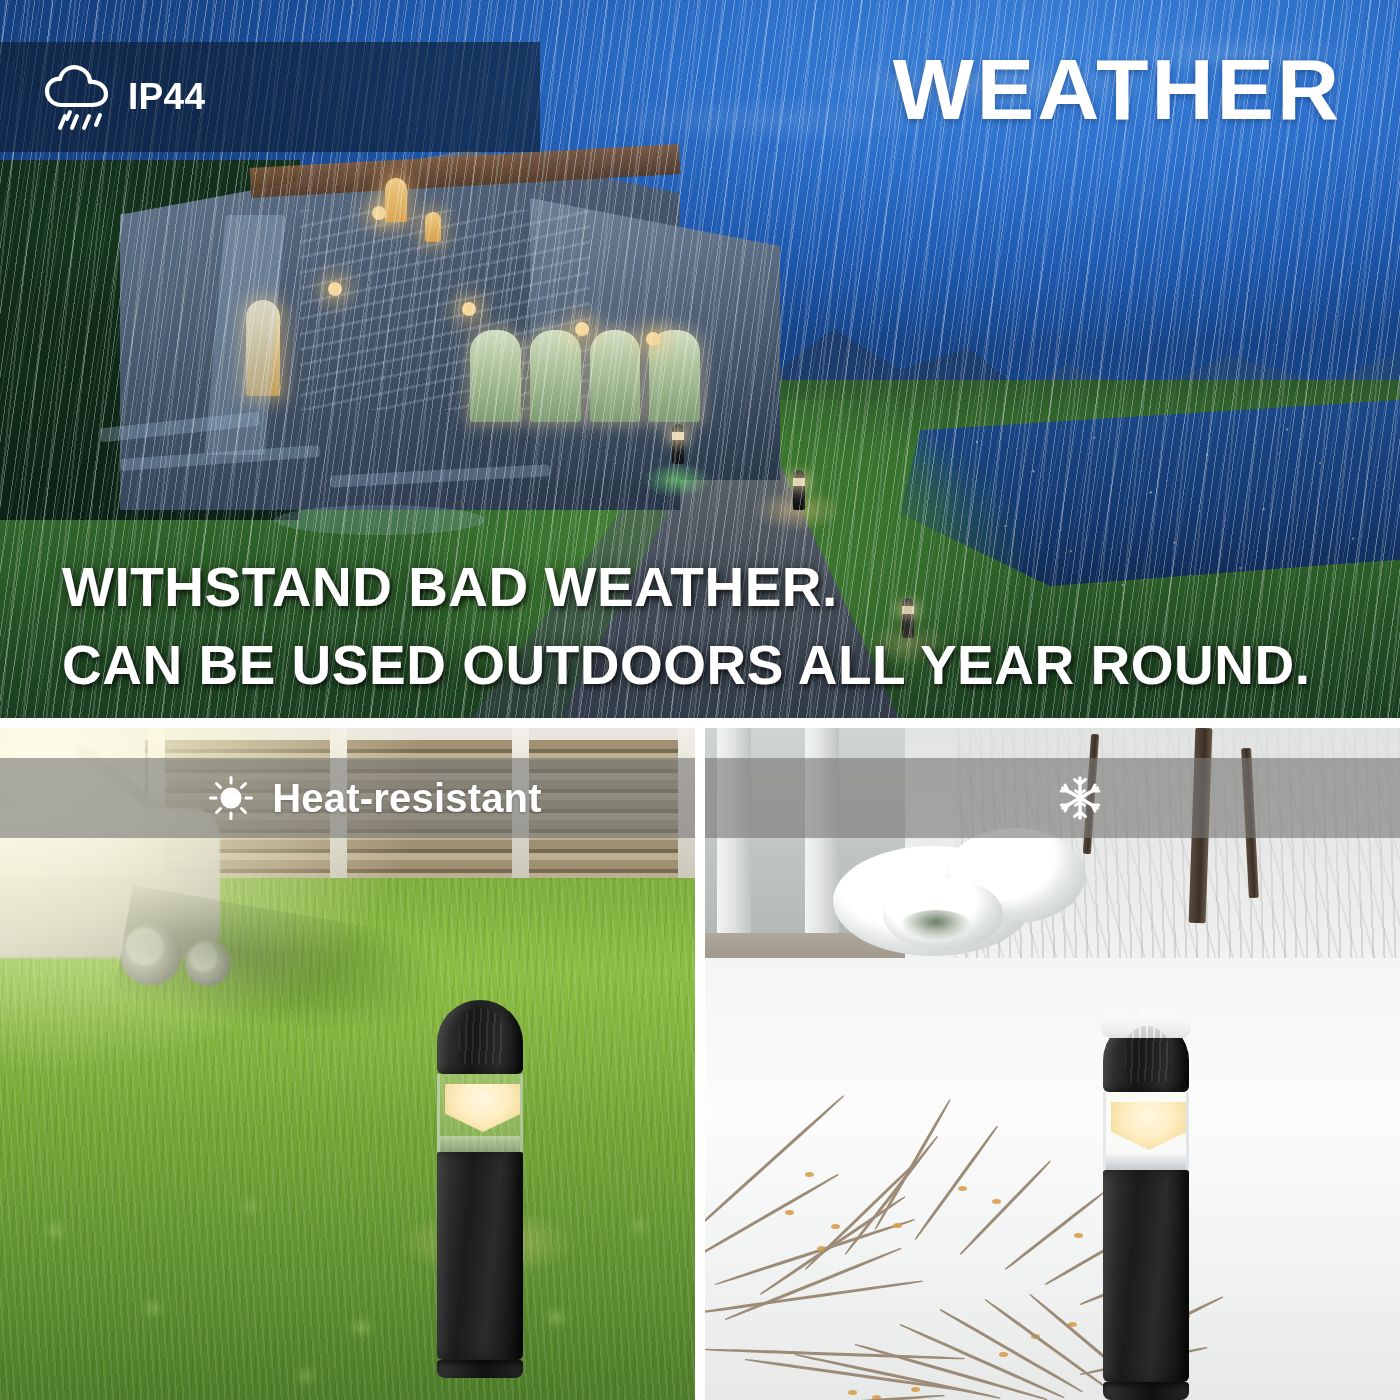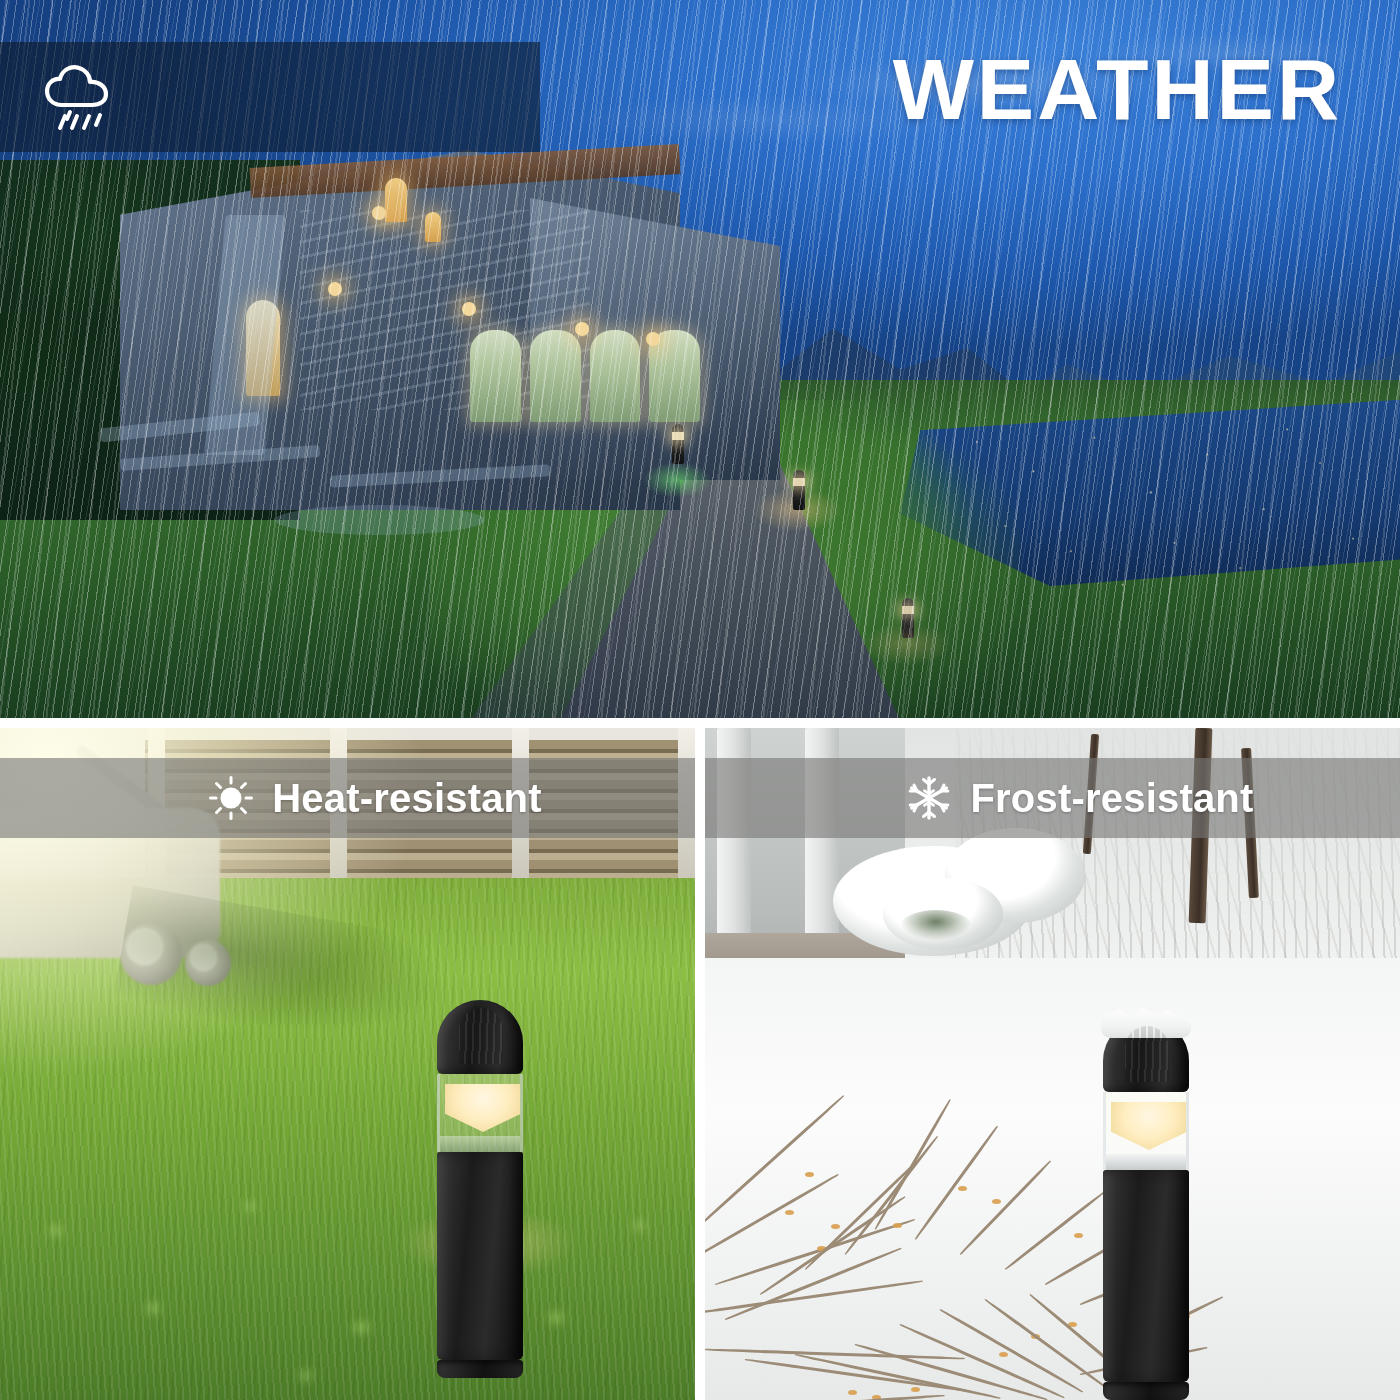--- a/index.html
+++ b/index.html
@@ -325,25 +325,30 @@
         <path d="M20 44 C10 44 5 37 5 30 C5 23 11 17 18 18 C20 9 29 4 37 7 C44 9 48 15 48 21 C57 20 64 26 64 33 C64 40 58 44 50 44 Z" fill="none" stroke="#ffffff" stroke-width="4.2" stroke-linejoin="round"></path>
         <g stroke="#ffffff" stroke-width="4" stroke-linecap="round">
           <line x1="18" y1="67" x2="23" y2="55"></line>
           <line x1="30" y1="67" x2="35" y2="55"></line>
           <line x1="42" y1="67" x2="47" y2="55"></line>
           <line x1="54" y1="64" x2="58" y2="54"></line>
           <line x1="25" y1="58" x2="28" y2="51"></line>
         </g>
       </svg>
       <div class="ip-texts">
+        <div class="ip-title">IP44</div>
       </div>
     </div>
 
     <div class="brand">WEATHER</div>
 
+    <div class="headline">
+      <div>WITHSTAND BAD WEATHER.</div>
+      <div>CAN BE USED OUTDOORS ALL YEAR ROUND.</div>
+    </div>
   </div>
 
   <div class="panels">
 
     <div class="panel panel-left">
       <div class="heat-sky"></div>
       <div class="fence"></div>
       <div class="fence-post" style="left:148px"></div>
       <div class="fence-post" style="left:330px"></div>
       <div class="fence-post" style="left:512px"></div>
@@ -488,19 +493,18 @@
               <line x1="35" y1="16" x2="41.8" y2="16"></line>
               <line x1="35" y1="16" x2="38" y2="10"></line>
             </g>
             <g stroke="#ffffff" stroke-width="2.6" stroke-linecap="round">
               <line x1="23" y1="19" x2="18.4" y2="15.6"></line>
               <line x1="23" y1="19" x2="27.6" y2="15.6"></line>
               <line x1="23" y1="27" x2="18.4" y2="30.4"></line>
               <line x1="23" y1="27" x2="27.6" y2="30.4"></line>
             </g>
           </svg>
-          <div class="label-text">Frost-resistant</div>
         </div>
       </div>
     </div>
 
   </div>
 </div>
 
 </body></html>

